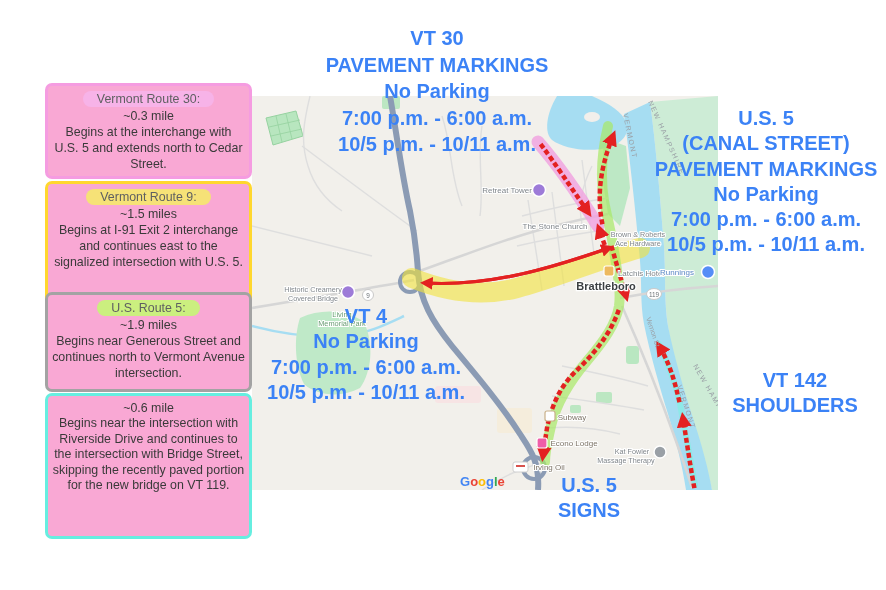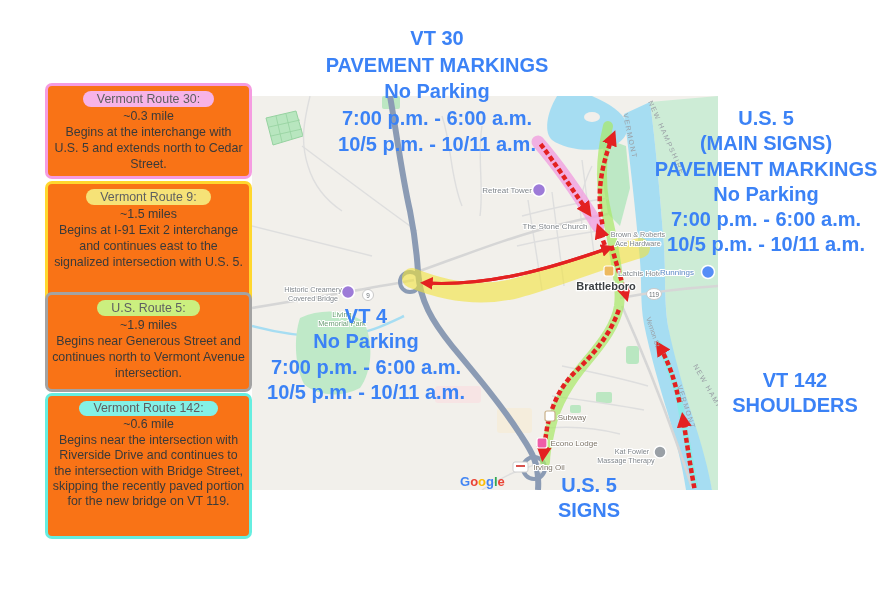--- a/index.html
+++ b/index.html
@@ -1,21 +1,21 @@
 <!DOCTYPE html>
 <html><head>
 <meta charset="utf-8">
 <style>
   html,body{margin:0;padding:0;background:#ffffff;}
   body{font-family:"Liberation Sans",sans-serif;}
   .stage{position:relative;width:886px;height:590px;background:#ffffff;overflow:hidden;}
 
   
   .legend-box{position:absolute;left:45px;width:207px;box-sizing:border-box;border-radius:7px;
-    background:#f97316;text-align:center;font-size:12.4px;line-height:16px;color:#3a3a3a;
+    background:#f9a8d4;text-align:center;font-size:12.4px;line-height:16px;color:#3a3a3a;
     padding:5px 4px 2px 4px;overflow:hidden;}
   .legend-box .pill{display:inline-block;padding:0 14px;border-radius:9px;color:#5e5f61;margin-bottom:1px;}
   .box-pink  {top:83px;height:96px;border:3px solid #f59ce1;}
   .box-pink .pill{background:#f7b3e8;}
   .box-yellow{top:181px;height:139px;border:3px solid #ffd72e;}
   .box-yellow .pill{background:#f6e277;}
   .box-green {top:292px;height:100px;border:3px solid #a3a3a3;}
   .box-green .pill{background:#cbef7f;}
   .box-cyan  {top:393px;height:146px;border:3px solid #66eee0;line-height:15.4px;}
   .box-cyan .pill{background:#83f1e6;}
@@ -193,35 +193,34 @@
     <span class="pill">Vermont Route 9:</span>
     <div>~1.5 miles</div>
     <div>Begins at I-91 Exit 2 interchange and continues east to the signalized intersection with U.S. 5.</div>
   </div>
   <div class="legend-box box-green">
     <span class="pill">U.S. Route 5:</span>
     <div>~1.9 miles</div>
     <div>Begins near Generous Street and continues north to Vermont Avenue intersection.</div>
   </div>
   <div class="legend-box box-cyan">
-    <span class="pill">Vermont Route 142:</span>
     <div>~0.6 mile</div>
     <div>Begins near the intersection with Riverside Drive and continues to the intersection with Bridge Street, skipping the recently paved portion for the new bridge on VT 119.</div>
   </div>
 
   <div class="callout co-vt30">
     <div>VT 30</div>
     <div>PAVEMENT MARKINGS</div>
     <div>No Parking</div>
     <div>7:00 p.m. - 6:00 a.m.</div>
     <div>10/5 p.m. - 10/11 a.m.</div>
   </div>
   <div class="callout co-us5m">
     <div>U.S. 5</div>
-    <div>(MAIN SIGNS)</div>
+    <div>(CANAL STREET)</div>
     <div>PAVEMENT MARKINGS</div>
     <div>No Parking</div>
     <div>7:00 p.m. - 6:00 a.m.</div>
     <div>10/5 p.m. - 10/11 a.m.</div>
   </div>
   <div class="callout co-vt9">
     <div>VT 4</div>
     <div>No Parking</div>
     <div>7:00 p.m. - 6:00 a.m.</div>
     <div>10/5 p.m. - 10/11 a.m.</div>

